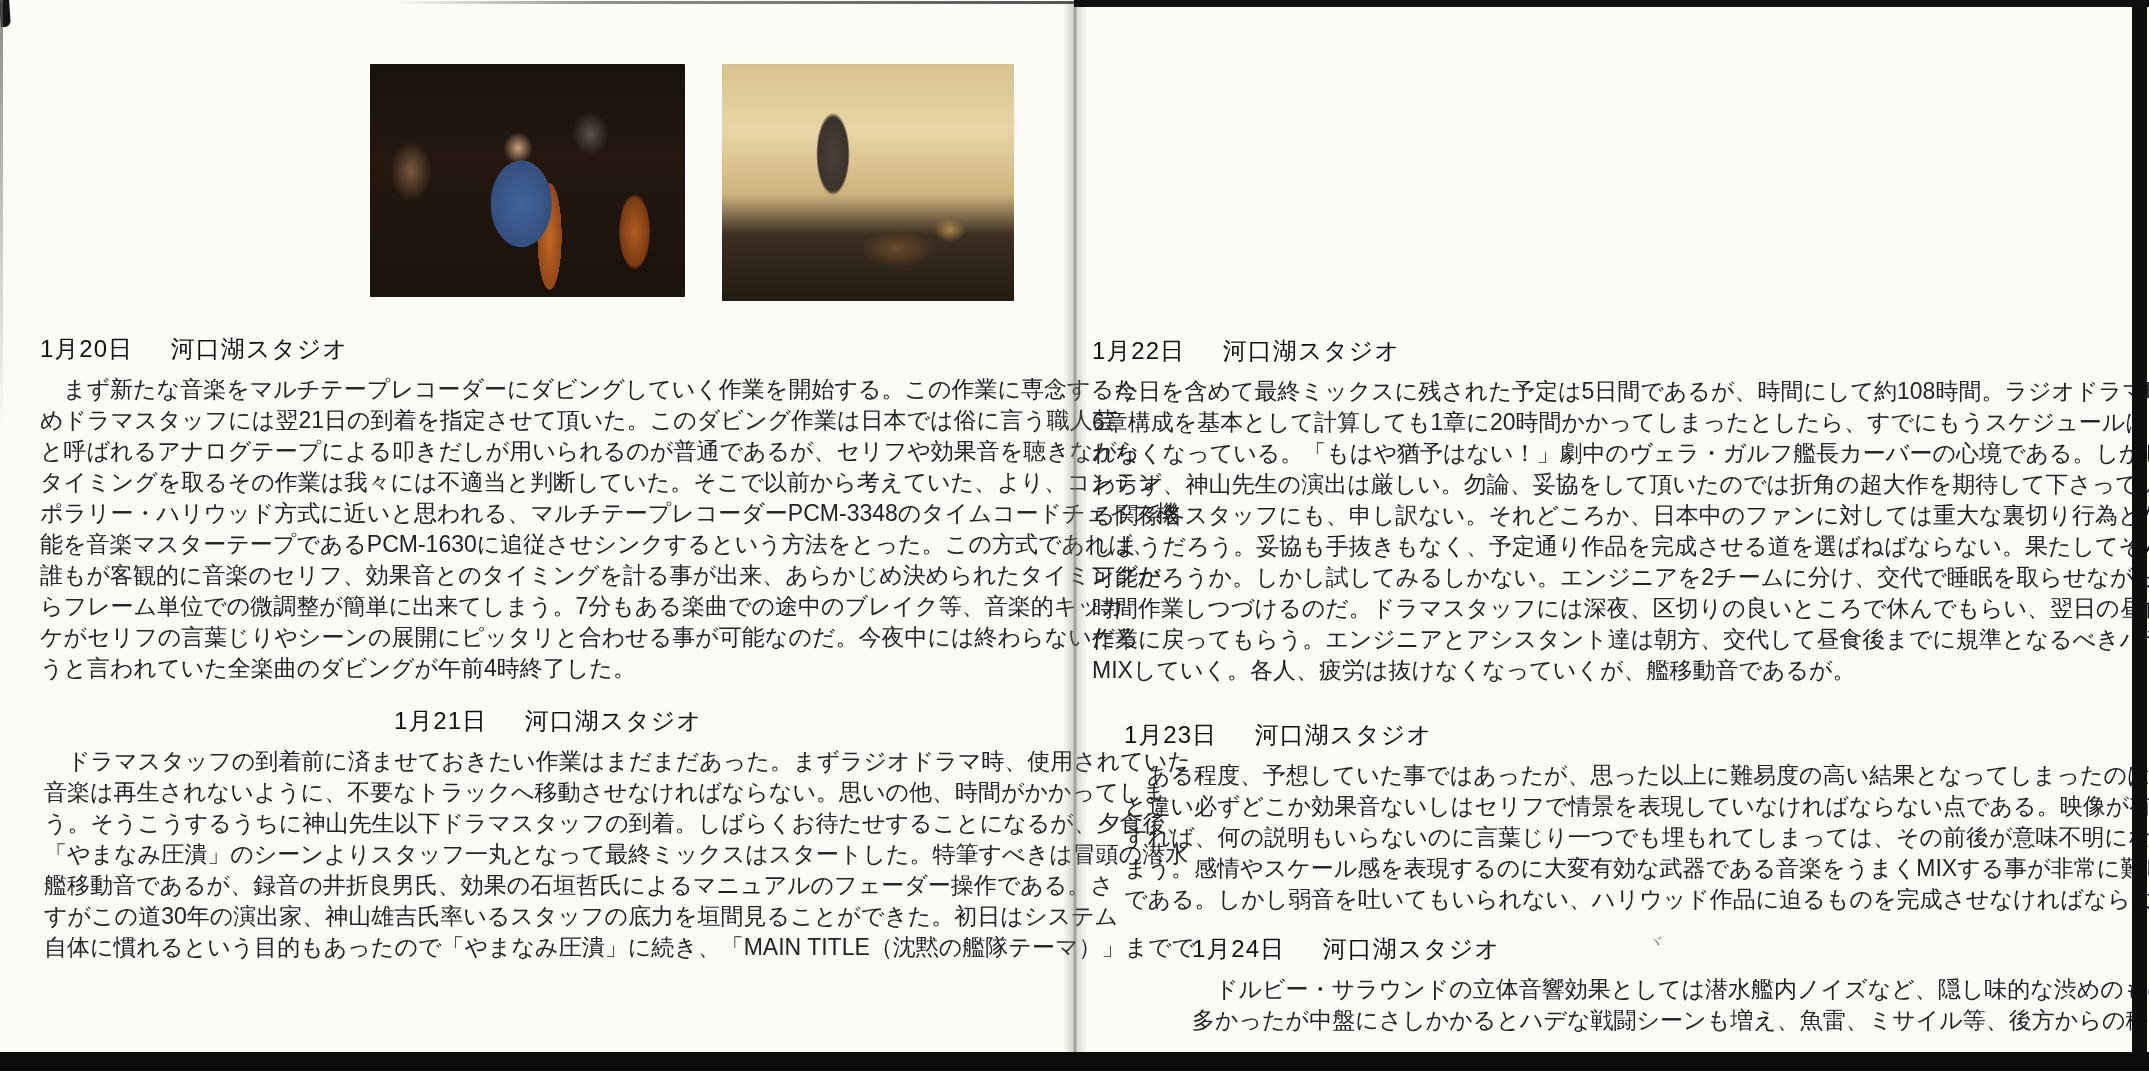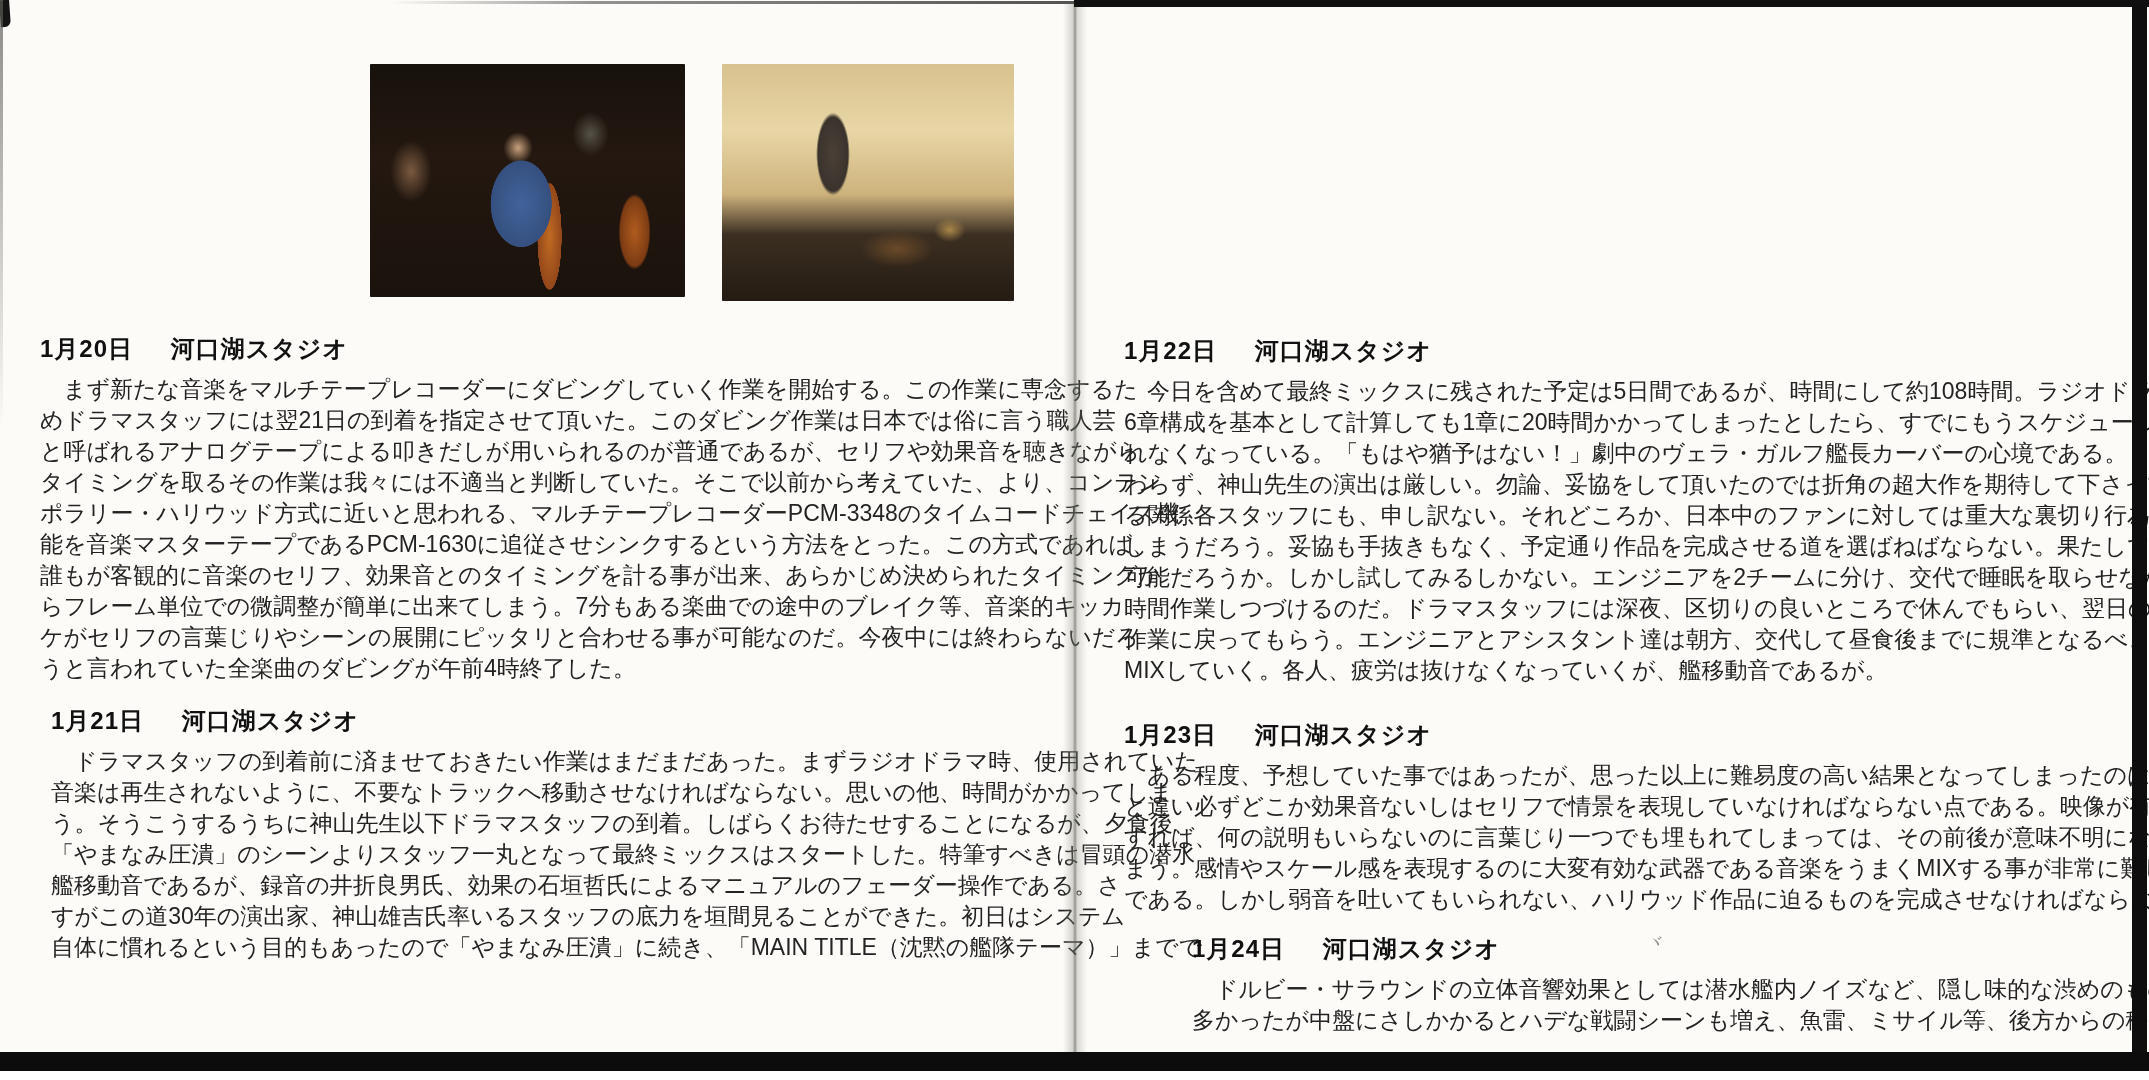--- a/index.html
+++ b/index.html
@@ -9,21 +9,21 @@
     font-family:"Liberation Sans","DejaVu Sans",sans-serif;
     color:#222;
   }
   .page{position:absolute; top:0; height:1080px;}
   .page-left{left:0; width:1074px;}
   .page-right{left:1074px; width:1075px;}
 
   
   .sec{position:absolute;}
   .sec h2{
-    margin:0 0 10px 0; font-size:24px; font-weight:bold; color:#111;
+    margin:0 0 10px 0; font-size:24px; font-weight:normal; color:#111;
     letter-spacing:1px; line-height:30px;
   }
   .sec h2 .loc{margin-left:30px;}
   .tline{
     font-size:23px; line-height:31px; color:#232323;
     white-space:nowrap; letter-spacing:0px;
   }
 
   
   .photo{position:absolute; border-radius:1px;}
@@ -80,21 +80,21 @@
           <div class="tline">タイミングを取るその作業は我々には不適当と判断していた。そこで以前から考えていた、より、コンテン</div>
           <div class="tline">ポラリー・ハリウッド方式に近いと思われる、マルチテープレコーダーPCM-3348のタイムコードチェイス機</div>
           <div class="tline">能を音楽マスターテープであるPCM-1630に追従させシンクするという方法をとった。この方式であれば、</div>
           <div class="tline">誰もが客観的に音楽のセリフ、効果音とのタイミングを計る事が出来、あらかじめ決められたタイミングか</div>
           <div class="tline">らフレーム単位での微調整が簡単に出来てしまう。7分もある楽曲での途中のブレイク等、音楽的キッカ</div>
           <div class="tline">ケがセリフの言葉じりやシーンの展開にピッタリと合わせる事が可能なのだ。今夜中には終わらないだろ</div>
           <div class="tline">うと言われていた全楽曲のダビングが午前4時終了した。</div>
         </div>
     </section>
 
-    <section class="sec" style="left:51px; top:706px; width:1008px;">
+    <section class="sec" style="left:44px; top:706px; width:1008px;text-align:center;">
       <h2>
         <span>1月21日</span>
         <span class="loc">河口湖スタジオ</span>
       </h2>
       <div class="lines">
           <div class="tline">　ドラマスタッフの到着前に済ませておきたい作業はまだまだあった。まずラジオドラマ時、使用されていた</div>
           <div class="tline">音楽は再生されないように、不要なトラックへ移動させなければならない。思いの他、時間がかかってしま</div>
           <div class="tline">う。そうこうするうちに神山先生以下ドラマスタッフの到着。しばらくお待たせすることになるが、夕食後、</div>
           <div class="tline">「やまなみ圧潰」のシーンよりスタッフ一丸となって最終ミックスはスタートした。特筆すべきは冒頭の潜水</div>
           <div class="tline">艦移動音であるが、録音の井折良男氏、効果の石垣哲氏によるマニュアルのフェーダー操作である。さ</div>
@@ -102,21 +102,21 @@
           <div class="tline">自体に慣れるという目的もあったので「やまなみ圧潰」に続き、「MAIN TITLE（沈黙の艦隊テーマ）」までで</div>
         </div>
     </section>
   </div>
 
   <div class="page page-right">
     
     
   </div>
 
-  <section class="sec" style="left:1124px; top:336px; width:990px;">
+  <section class="sec" style="left:1092px; top:336px; width:990px;">
     <h2>
       <span>1月22日</span>
       <span class="loc">河口湖スタジオ</span>
     </h2>
     <div class="lines">
         <div class="tline">　今日を含めて最終ミックスに残された予定は5日間であるが、時間にして約108時間。ラジオドラマ時の</div>
         <div class="tline">6章構成を基本として計算しても1章に20時間かかってしまったとしたら、すでにもうスケジュールは消化さ</div>
         <div class="tline">れなくなっている。「もはや猶予はない！」劇中のヴェラ・ガルフ艦長カーバーの心境である。しかし相変</div>
         <div class="tline">わらず、神山先生の演出は厳しい。勿論、妥協をして頂いたのでは折角の超大作を期待して下さってい</div>
         <div class="tline">る関係各スタッフにも、申し訳ない。それどころか、日本中のファンに対しては重大な裏切り行為となって</div>

